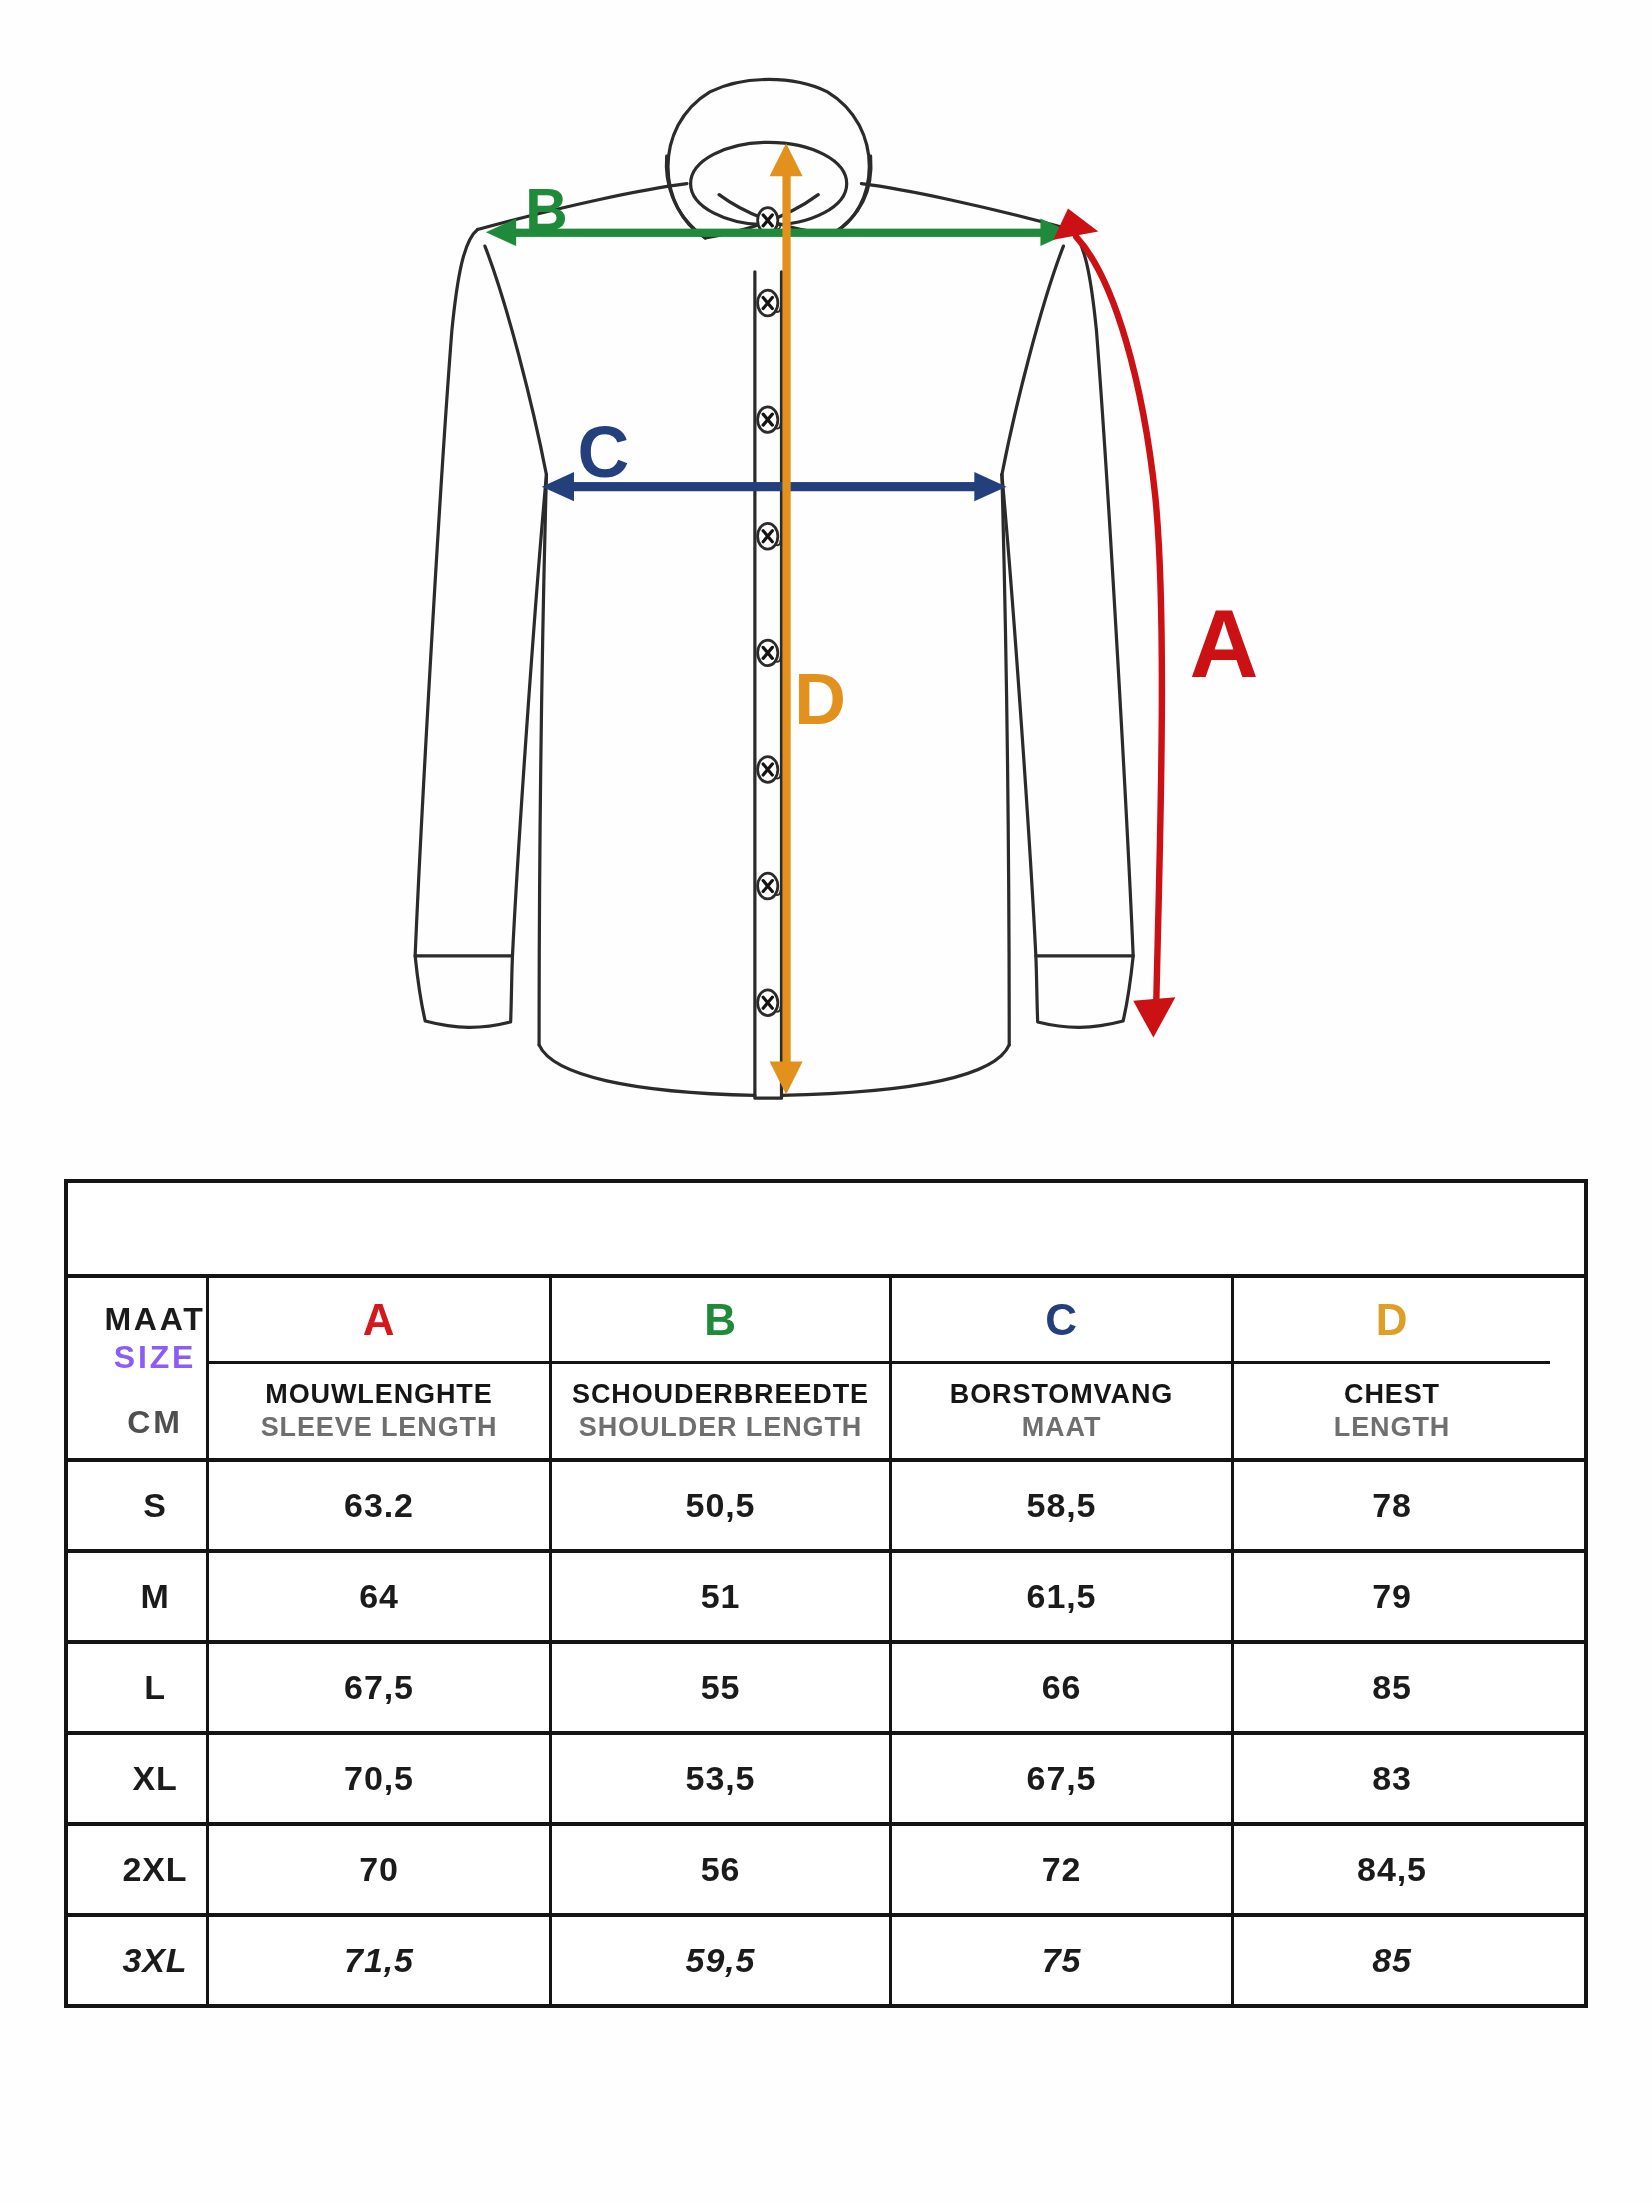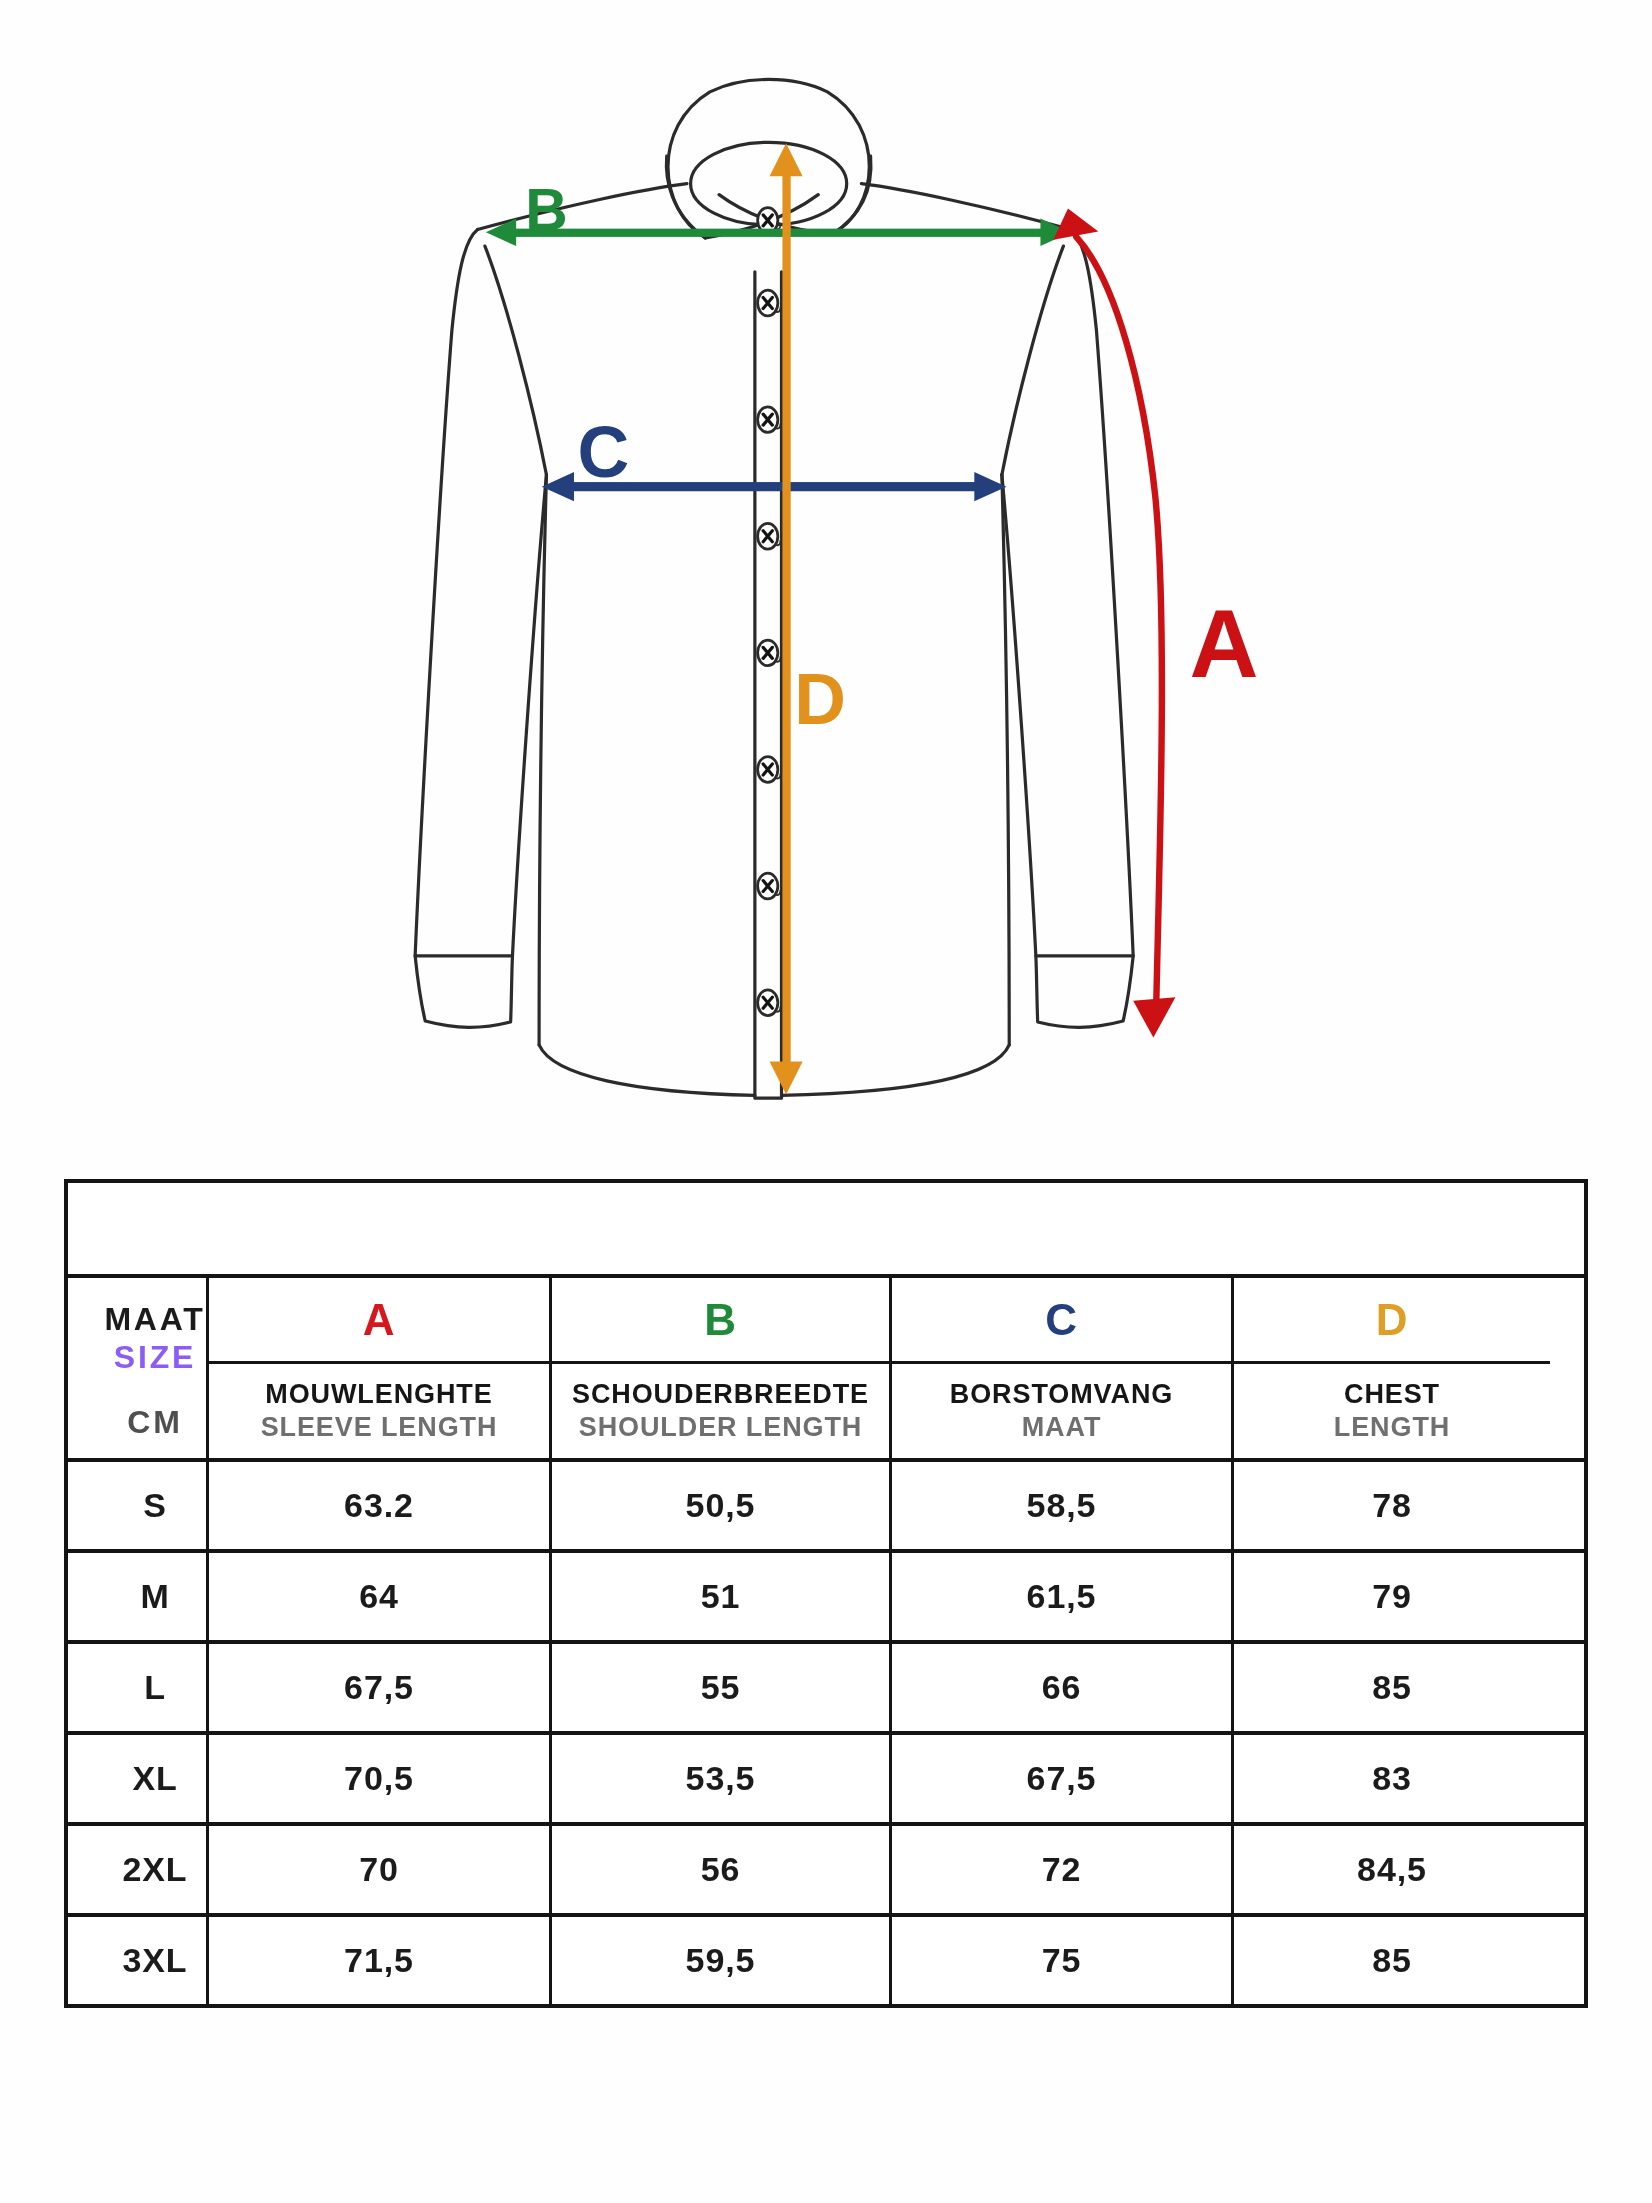--- a/index.html
+++ b/index.html
@@ -7,21 +7,21 @@
   .page{position:relative;width:1653px;height:2204px;background:#fefefe;overflow:hidden;}
 
   
   .diagram{position:absolute;left:0;top:0;width:1653px;height:1179px;}
   svg text{font-family:"Liberation Sans",sans-serif;font-weight:bold;}
 
   
   .sizetable{position:absolute;left:64px;top:1179px;width:1524px;background:#fff;
              border:4.6px solid #141414;box-sizing:border-box;}
   .trow{display:flex;border-bottom:4.6px solid #141414;box-sizing:content-box;}
-  .trow:last-child{border-bottom:none;}
+  .trow:last-child{border-bottom:none;font-style:italic;}
   .rempty{height:91px;}
   .rheader{height:180px;}
   .drow{height:87px;}
   .cell{box-sizing:border-box;border-right:3.7px solid #141414;display:flex;
         align-items:center;justify-content:center;flex-shrink:0;}
   .cell:last-child{border-right:none;}
   .c1{width:141px;padding-left:36px;} .c2{width:343px;} .c3{width:340px;} .c4{width:342px;} .c5{width:316px;}
 
   .sizehead{flex-direction:column;justify-content:flex-start;padding-top:22px;}
   .maat{font-size:32px;font-weight:bold;color:#1b1b1b;letter-spacing:2.8px;line-height:1.2;}

